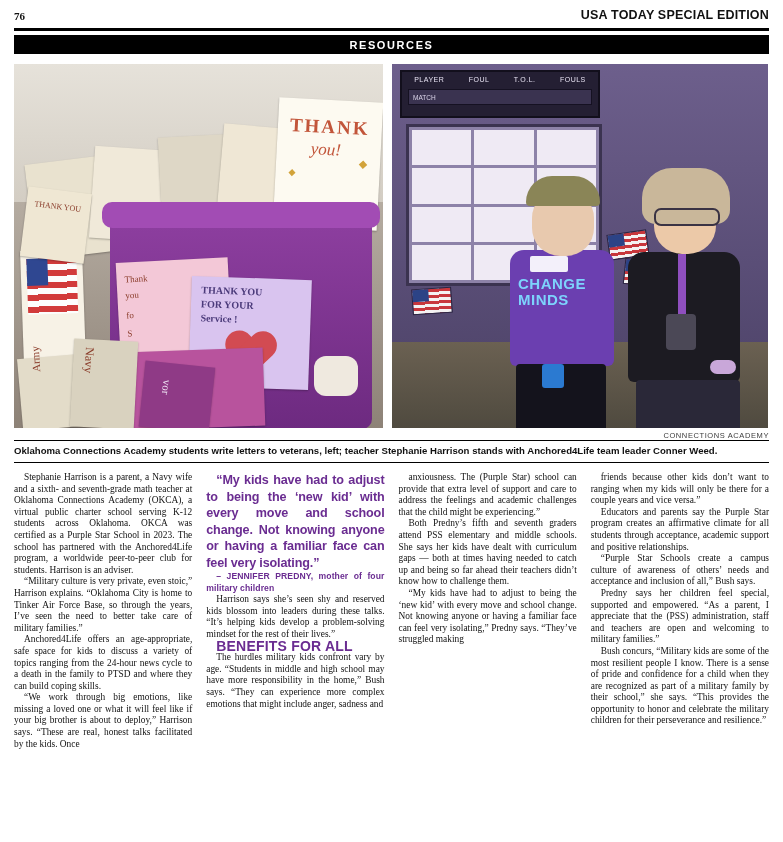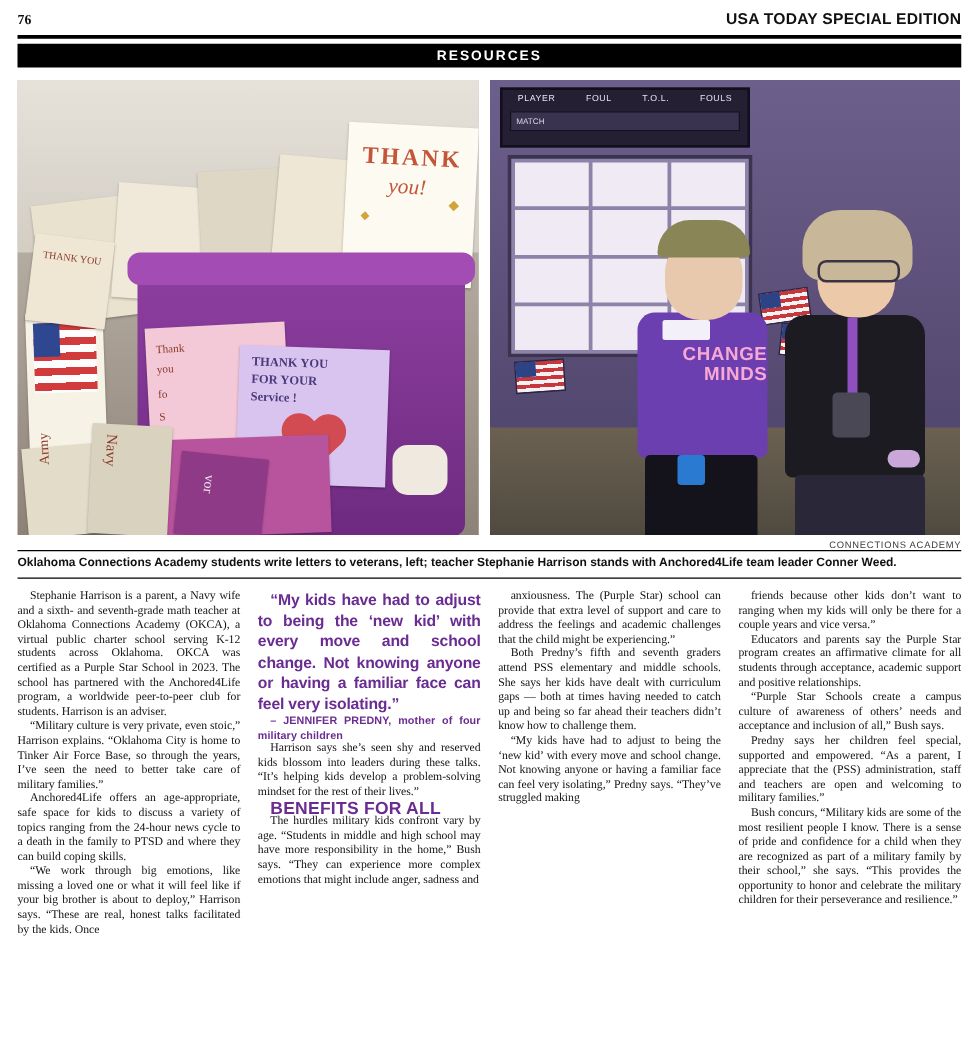--- a/index.html
+++ b/index.html
@@ -345,21 +345,21 @@
           <div></div>
       </div>
 
       <div class="usflag" style="left:216px;top:168px;transform:rotate(-8deg);"></div>
       <div class="usflag" style="left:232px;top:196px;transform:rotate(6deg);"></div>
       <div class="usflag" style="left:20px;top:224px;transform:rotate(-4deg);"></div>
 
       <div style="position:absolute;left:0;right:0;bottom:0;height:86px;background:linear-gradient(180deg,#6b6152,#4f4a3f);"></div>
 
       <div class="person-body" style="left:118px;top:186px;width:104px;height:116px;background:#6b3fb0;border-radius:14px 14px 6px 6px;">
-        <div style="position:absolute;left:8px;top:26px;color:#f9a8d4;font-family:'Liberation Sans',sans-serif;font-weight:bold;font-size:15px;line-height:16px;letter-spacing:0.5px;text-align:right;">CHANGE MINDS</div>
+        <div style="position:absolute;left:8px;top:26px;color:#7dd3fc;font-family:'Liberation Sans',sans-serif;font-weight:bold;font-size:15px;line-height:16px;letter-spacing:0.5px;">CHANGE MINDS</div>
         <div style="position:absolute;left:20px;top:6px;width:38px;height:16px;background:#f3f0fa;border-radius:2px;"></div>
       </div>
       <div style="position:absolute;left:124px;top:300px;width:90px;height:74px;background:#14131c;border-radius:4px;"></div>
       <div style="position:absolute;left:140px;top:126px;width:62px;height:66px;background:#e8c9ae;border-radius:28px;"></div>
       <div style="position:absolute;left:134px;top:112px;width:74px;height:30px;background:#8a8557;border-radius:26px 26px 4px 4px;"></div>
       <div style="position:absolute;left:150px;top:300px;width:22px;height:24px;background:#2b7ad1;border-radius:3px;"></div>
 
       <div class="person-body" style="left:236px;top:188px;width:112px;height:130px;background:#1c1b22;border-radius:16px 16px 6px 6px;"></div>
       <div style="position:absolute;left:244px;top:316px;width:104px;height:58px;background:#2a2838;border-radius:4px;"></div>
       <div style="position:absolute;left:262px;top:118px;width:62px;height:72px;background:#ecc9a8;border-radius:28px;"></div>

